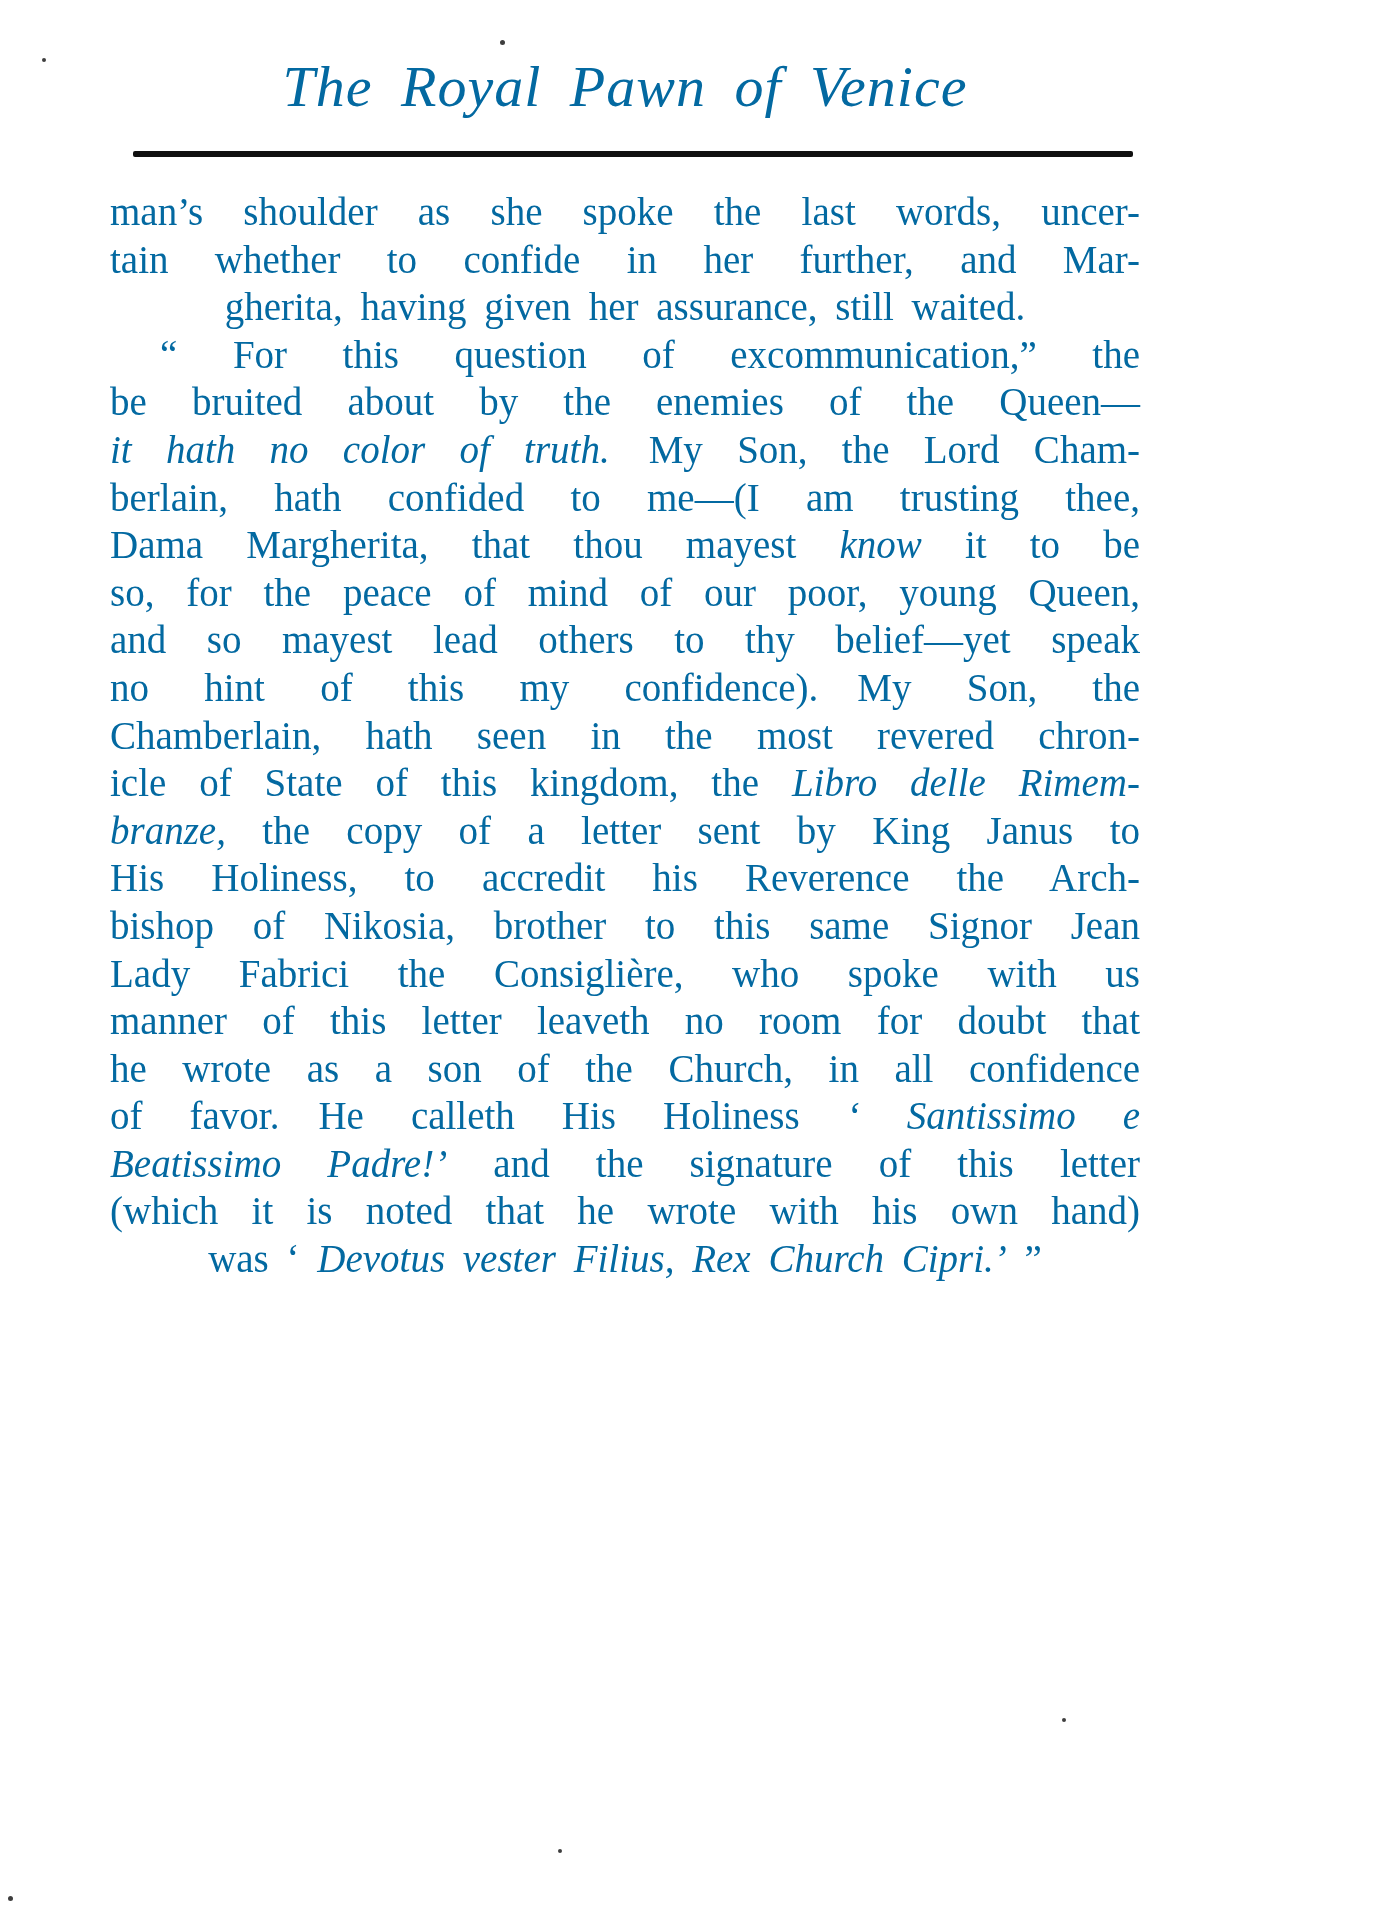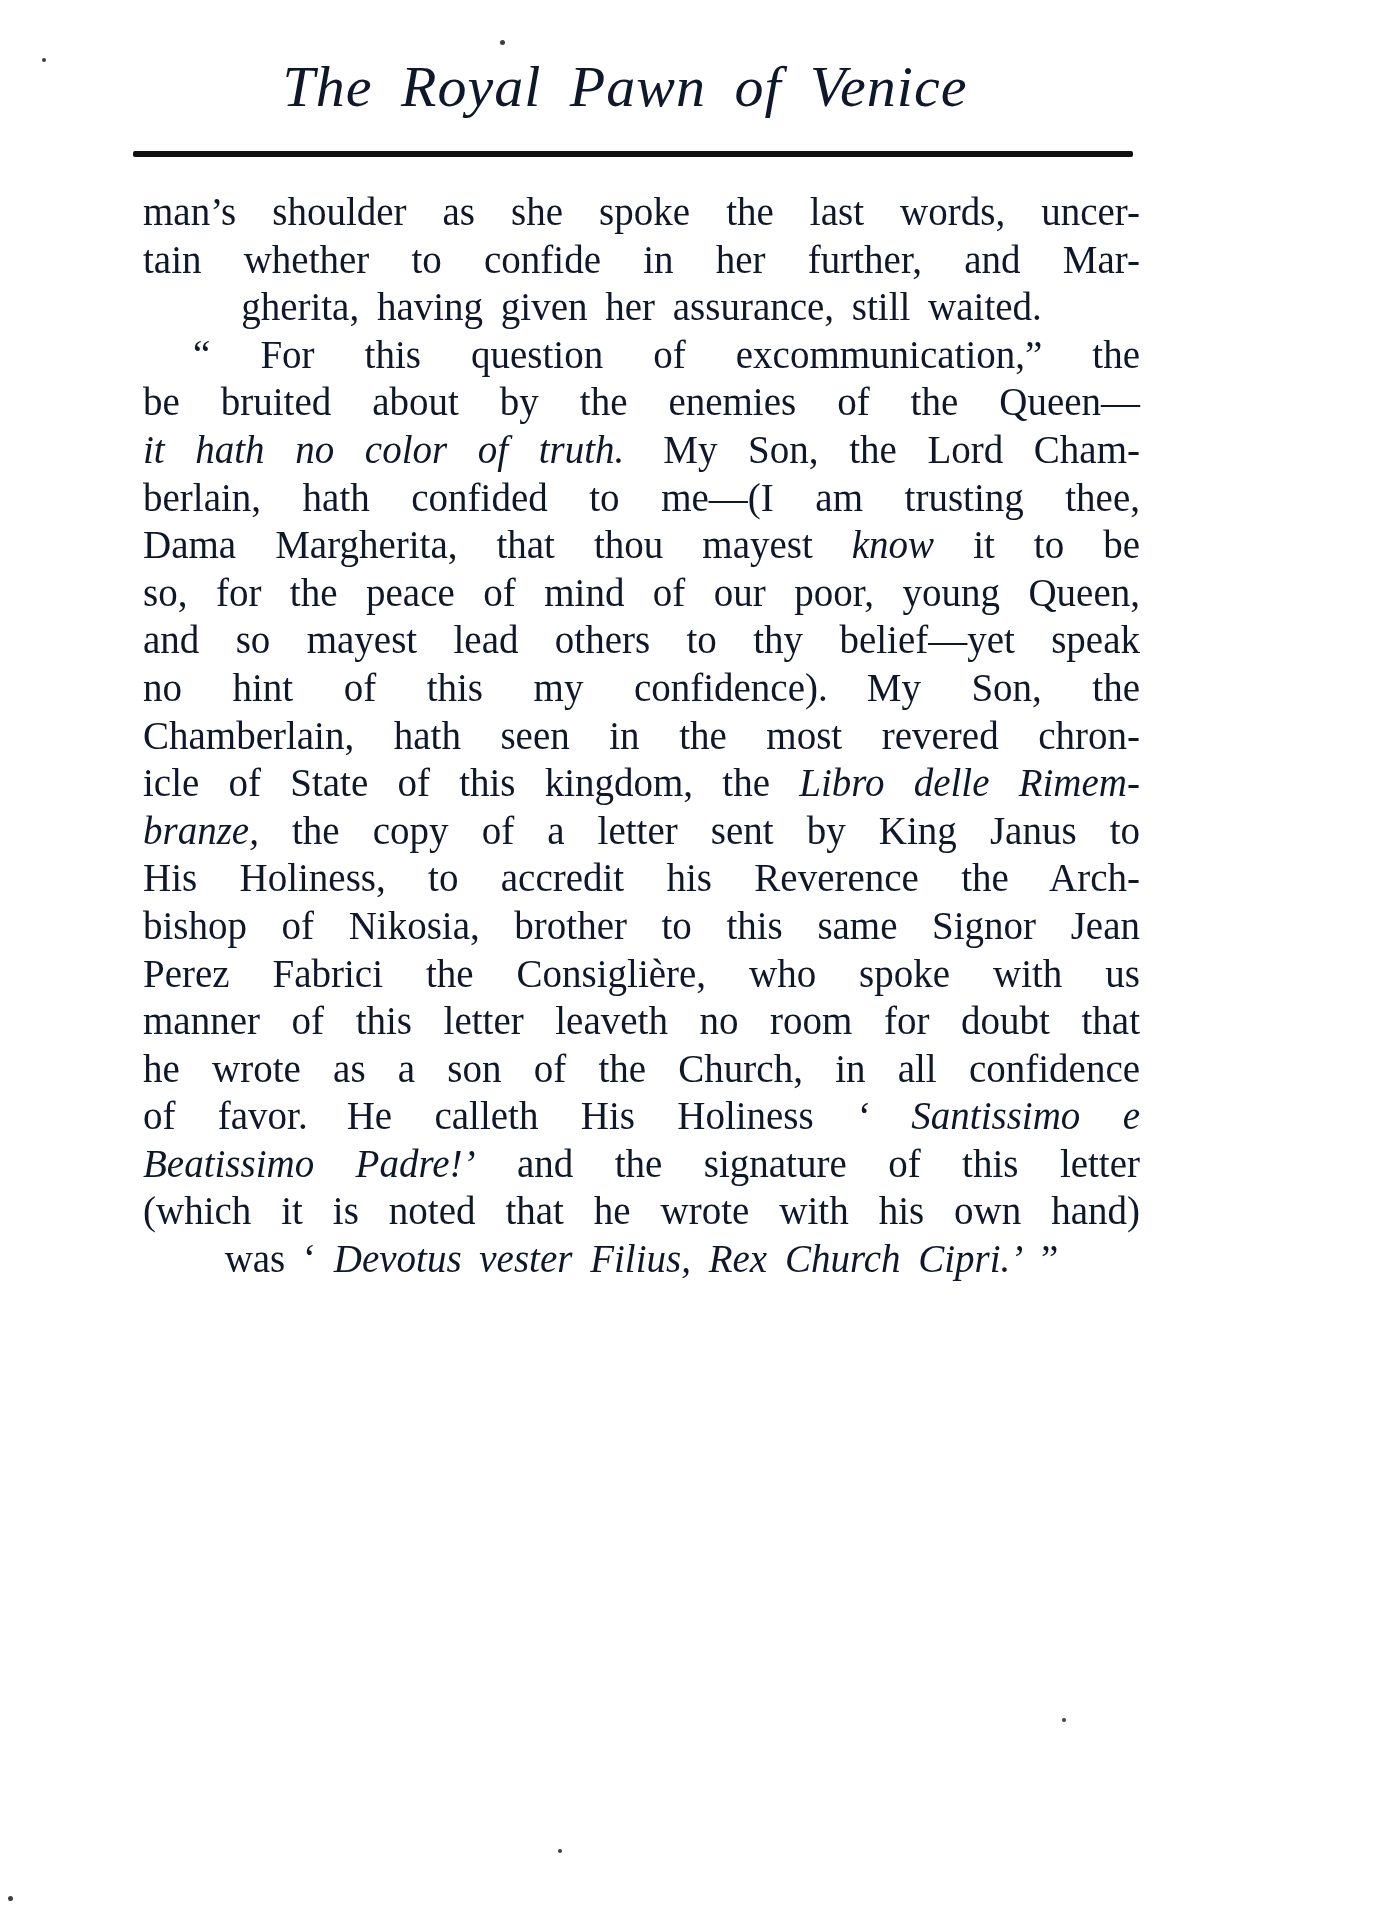--- a/index.html
+++ b/index.html
@@ -3,21 +3,21 @@
 <meta charset="utf-8">
 <style>
   html, body { margin: 0; padding: 0; background: #ffffff; }
   .page {
     position: relative;
     width: 1373px;
     height: 1930px;
     background: #ffffff;
     overflow: hidden;
     font-family: "Liberation Serif", "DejaVu Serif", serif;
-    color: #0f172a;
+    color: #0369a1;
   }
   .title {
     position: absolute;
     top: 52px;
     left: 110px;
     width: 1030px;
     margin: 0;
     text-align: center;
     font-style: italic;
     font-weight: normal;
@@ -40,21 +40,20 @@
     position: absolute;
     left: 110px;
     top: 188px;
     width: 1030px;
     font-size: 39px;
     line-height: 47.6px;
   }
   .ln {
     text-align: justify;
     text-align-last: justify;
-    margin-left: 33px;
   }
   .ln.nj {
     text-align: center;
     text-align-last: auto;
   }
   .ln.nj.wide { word-spacing: 8px; }
   .ln.indent { text-indent: 50px; }
   .it { font-style: italic; }
   .speck {
     position: absolute;
@@ -79,21 +78,21 @@
       <div class="ln"><span>berlain, hath confided to me—(I am trusting thee,</span></div>
       <div class="ln"><span>Dama Margherita, that thou mayest </span><span class="it">know</span><span> it to be</span></div>
       <div class="ln"><span>so, for the peace of mind of our poor, young Queen,</span></div>
       <div class="ln"><span>and so mayest lead others to thy belief—yet speak</span></div>
       <div class="ln"><span>no hint of this my confidence). My Son, the</span></div>
       <div class="ln"><span>Chamberlain, hath seen in the most revered chron-</span></div>
       <div class="ln"><span>icle of State of this kingdom, the </span><span class="it">Libro delle Rimem-</span></div>
       <div class="ln"><span class="it">branze,</span><span> the copy of a letter sent by King Janus to</span></div>
       <div class="ln"><span>His Holiness, to accredit his Reverence the Arch-</span></div>
       <div class="ln"><span>bishop of Nikosia, brother to this same Signor Jean</span></div>
-      <div class="ln"><span>Perez Fabrici the Consiglière, who spoke with us</span></div>
+      <div class="ln"><span>Lady Fabrici the Consiglière, who spoke with us</span></div>
       <div class="ln"><span>manner of this letter leaveth no room for doubt that</span></div>
       <div class="ln"><span>he wrote as a son of the Church, in all confidence</span></div>
       <div class="ln"><span>of favor. He calleth His Holiness </span><span class="it">‘ Santissimo e</span></div>
       <div class="ln"><span class="it">Beatissimo Padre!’</span><span> and the signature of this letter</span></div>
       <div class="ln"><span>(which it is noted that he wrote with his own hand)</span></div>
       <div class="ln nj wide"><span>was ‘ </span><span class="it">Devotus vester Filius, Rex Church Cipri.’</span><span> ”</span></div>
     </div>
   <div id="specks">
       <div class="speck" style="left: 500px; top: 40px; width: 5px; height: 5px;"></div>
       <div class="speck" style="left: 42px; top: 58px; width: 4px; height: 4px;"></div>

